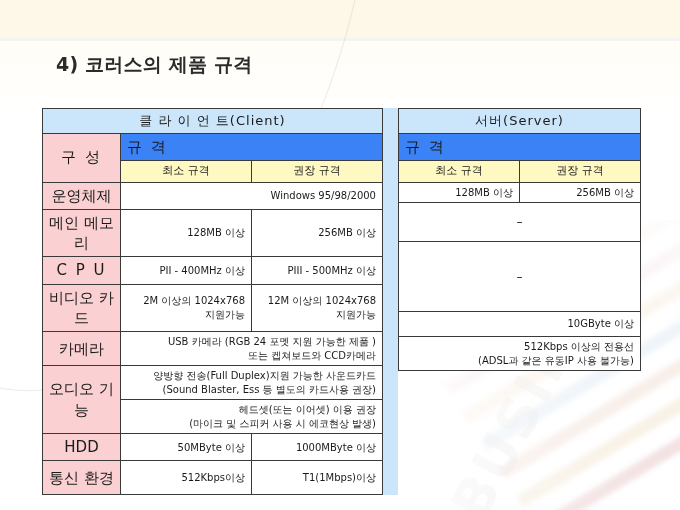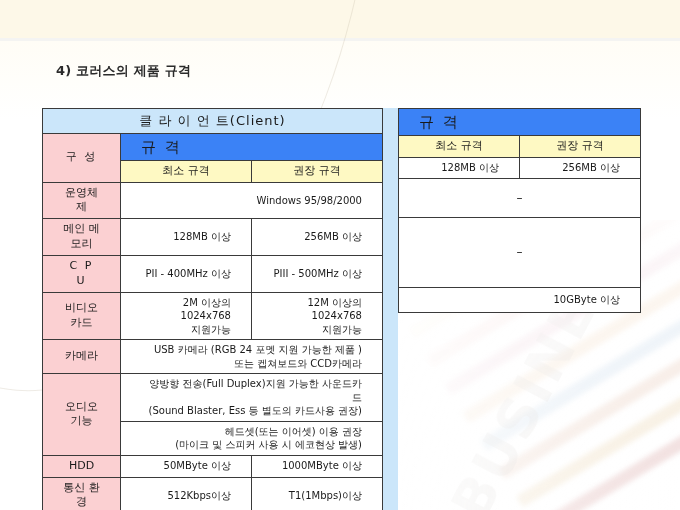--- a/index.html
+++ b/index.html
@@ -74,23 +74,23 @@
   }
   #bg-photo .haze2 {
     position: absolute;
     inset: 0;
     background: linear-gradient(to top, rgba(255,255,255,.10), rgba(255,255,255,.70) 80%, rgba(255,255,255,.92));
   }
 
   
   #page-title {
     position: absolute;
-    left: 56px; top: 62px;
+    left: 56px; top: 52px;
     z-index: 5;
-    font-size: 13px;
+    font-size: 19px;
     font-weight: bold;
     color: #2b2b2b;
     letter-spacing: .2px;
   }
 
   
   #tables {
     position: absolute;
     left: 42px; top: 108px;
     z-index: 5;
@@ -99,21 +99,21 @@
   }
   .spec-table {
     border-collapse: collapse;
     table-layout: fixed;
     background: #ffffff;
     font-size: 10px;
     color: #1a1a1a;
   }
   .spec-table td, .spec-table th {
     border: 1px solid #3a3a3a;
-    padding: 3px 20px;
+    padding: 3px 6px;
     vertical-align: middle;
     font-weight: normal;
     line-height: 1.35;
   }
   .hdr-main {
     background: #cbe6fa;
     text-align: center;
     font-size: 13px;
     font-weight: bold;
     letter-spacing: 1px;
@@ -130,21 +130,21 @@
     background: #fef9c3;
     text-align: center;
     font-size: 11px;
     font-weight: bold;
     height: 21px;
   }
   .label-cell {
     background: #fbd0d2;
     text-align: center;
     font-weight: bold;
-    font-size: 11px;
+    font-size: 15px;
   }
   .label-cell.wide-label { letter-spacing: 2px; }
   .data-cell { text-align: right; }
   .dash-cell {
     text-align: center;
     font-size: 12px;
   }
   .gap-band {
     width: 15px;
     align-self: stretch;
@@ -252,35 +252,42 @@
 
   <div class="gap-band"></div>
 
   <table class="spec-table" id="server-table">
     <colgroup>
       <col style="width:121px">
         <col style="width:121px">
     </colgroup>
     <tbody>
       <tr>
+        <td class="hdr-main" colspan="2">서버(Server)</td>
+      </tr>
+      <tr>
         <td class="hdr-spec" colspan="2">규 격</td>
       </tr>
       <tr>
         <td class="hdr-sub">최소 규격</td>
         <td class="hdr-sub">권장 규격</td>
       </tr>
 
       <tr>
         <td class="data-cell nowrap-lines">128MB 이상</td>
         <td class="data-cell nowrap-lines">256MB 이상</td>
       </tr>
       <tr>
         <td class="dash-cell" colspan="2" style="height:39px">–</td>
       </tr>
       <tr>
         <td class="dash-cell" colspan="2" style="height:70px">–</td>
       </tr>
       <tr>
         <td class="data-cell nowrap-lines" colspan="2" style="height:25px">10GByte 이상</td>
+      </tr>
+      <tr>
+        <td class="data-cell nowrap-lines" colspan="2" style="height:34px">512Kbps 이상의 전용선
+(ADSL과 같은 유동IP 사용 불가능)</td>
       </tr>
     </tbody>
   </table>
 </div>
 
 </body></html>

